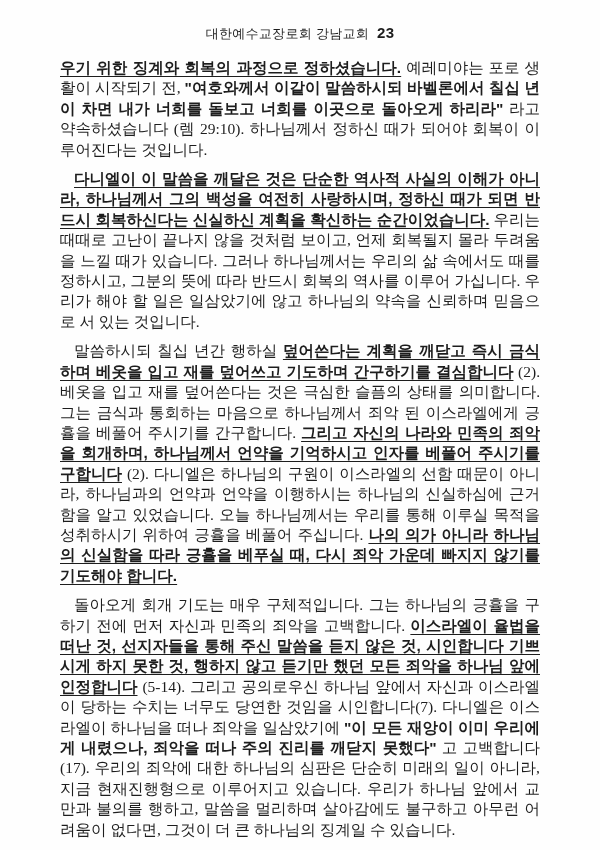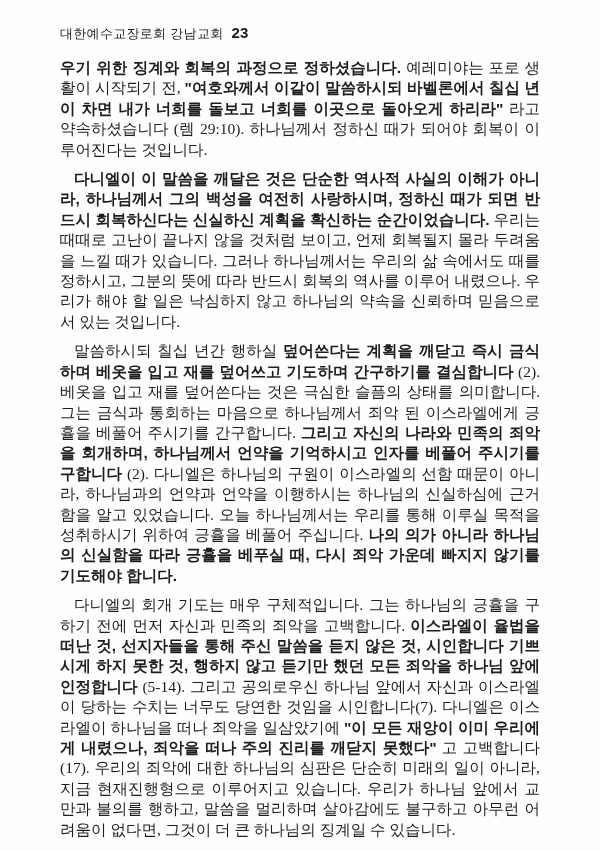--- a/index.html
+++ b/index.html
@@ -12,21 +12,21 @@
     width: 600px;
     height: 850px;
     background: #fefefe;
     box-sizing: border-box;
     padding: 24px 60px 0 60px;
     font-family: "Liberation Serif", serif;
     color: #1d1d1d;
     overflow: hidden;
   }
   .header {
-    text-align: left;
+    text-align: center;
     font-family: "Liberation Sans", sans-serif;
     font-size: 13px;
     letter-spacing: 0.3px;
     color: #1d1d1d;
     margin-bottom: 15px;
     line-height: 18px;
   }
   .header .page-number {
     font-weight: bold;
     font-size: 15px;
@@ -39,20 +39,21 @@
     text-align: justify;
     word-break: break-all;
     text-indent: 14px;
     margin: 0 0 9px 0;
   }
   .para.first {
     text-indent: 0;
   }
   .seg-bu {
     font-weight: bold;
+    text-decoration: underline;
     text-underline-offset: 3px;
     font-family: "Liberation Sans", sans-serif;
   }
   .seg-b {
     font-weight: bold;
     font-family: "Liberation Sans", sans-serif;
   }
   .seg-n { }
 </style>
 </head>
@@ -69,34 +70,34 @@
 
     <p class="para first">
       <span class="seg-bu">우기 위한 징계와 회복의 과정으로 정하셨습니다.</span>
       <span class="seg-n"> 예레미야는 포로 생활이 시작되기 전, </span>
       <span class="seg-b">"여호와께서 이같이 말씀하시되 바벨론에서 칠십 년이 차면 내가 너희를 돌보고 너희를 이곳으로 돌아오게 하리라"</span>
       <span class="seg-n">라고 약속하셨습니다 (렘 29:10). 하나님께서 정하신 때가 되어야 회복이 이루어진다는 것입니다.</span>
     </p>
 
     <p class="para">
       <span class="seg-bu">다니엘이 이 말씀을 깨달은 것은 단순한 역사적 사실의 이해가 아니라, 하나님께서 그의 백성을 여전히 사랑하시며, 정하신 때가 되면 반드시 회복하신다는 신실하신 계획을 확신하는 순간이었습니다.</span>
-      <span class="seg-n"> 우리는 때때로 고난이 끝나지 않을 것처럼 보이고, 언제 회복될지 몰라 두려움을 느낄 때가 있습니다. 그러나 하나님께서는 우리의 삶 속에서도 때를 정하시고, 그분의 뜻에 따라 반드시 회복의 역사를 이루어 내렸으나. 우리가 해야 할 일은 낙심하지 않고 하나님의 약속을 신뢰하며 믿음으로 서 있는 것입니다.</span>
+      <span class="seg-n"> 우리는 때때로 고난이 끝나지 않을 것처럼 보이고, 언제 회복될지 몰라 두려움을 느낄 때가 있습니다. 그러나 하나님께서는 우리의 삶 속에서도 때를 정하시고, 그분의 뜻에 따라 반드시 회복의 역사를 이루어 가십니다. 우리가 해야 할 일은 일삼았기에 않고 하나님의 약속을 신뢰하며 믿음으로 서 있는 것입니다.</span>
     </p>
 
     <p class="para">
       <span class="seg-n">말씀하시되 칠십 년간 행하실 </span>
       <span class="seg-bu">덮어쓴다는 계획을 깨닫고 즉시 금식하며 베옷을 입고 재를 덮어쓰고 기도하며 간구하기를 결심합니다</span>
       <span class="seg-n">(2). 베옷을 입고 재를 덮어쓴다는 것은 극심한 슬픔의 상태를 의미합니다. 그는 금식과 통회하는 마음으로 하나님께서 죄악 된 이스라엘에게 긍휼을 베풀어 주시기를 간구합니다. </span>
       <span class="seg-bu">그리고 자신의 나라와 민족의 죄악을 회개하며, 하나님께서 언약을 기억하시고 인자를 베풀어 주시기를 구합니다</span>
       <span class="seg-n">(2). 다니엘은 하나님의 구원이 이스라엘의 선함 때문이 아니라, 하나님과의 언약과 언약을 이행하시는 하나님의 신실하심에 근거함을 알고 있었습니다. 오늘 하나님께서는 우리를 통해 이루실 목적을 성취하시기 위하여 긍휼을 베풀어 주십니다. </span>
       <span class="seg-bu">나의 의가 아니라 하나님의 신실함을 따라 긍휼을 베푸실 때, 다시 죄악 가운데 빠지지 않기를 기도해야 합니다.</span>
     </p>
 
     <p class="para">
-      <span class="seg-n">다니엘의 회개 기도는 매우 구체적입니다. 그는 하나님의 긍휼을 구하기 전에 먼저 자신과 민족의 죄악을 고백합니다. </span>
+      <span class="seg-n">돌아오게 회개 기도는 매우 구체적입니다. 그는 하나님의 긍휼을 구하기 전에 먼저 자신과 민족의 죄악을 고백합니다. </span>
       <span class="seg-bu">이스라엘이 율법을 떠난 것, 선지자들을 통해 주신 말씀을 듣지 않은 것, 시인합니다 기쁘시게 하지 못한 것, 행하지 않고 듣기만 했던 모든 죄악을 하나님 앞에 인정합니다</span>
       <span class="seg-n">(5-14). 그리고 공의로우신 하나님 앞에서 자신과 이스라엘이 당하는 수치는 너무도 당연한 것임을 시인합니다(7). 다니엘은 이스라엘이 하나님을 떠나 죄악을 일삼았기에 </span>
       <span class="seg-b">"이 모든 재앙이 이미 우리에게 내렸으나, 죄악을 떠나 주의 진리를 깨닫지 못했다"</span>
       <span class="seg-n">고 고백합니다(17). 우리의 죄악에 대한 하나님의 심판은 단순히 미래의 일이 아니라, 지금 현재진행형으로 이루어지고 있습니다. 우리가 하나님 앞에서 교만과 불의를 행하고, 말씀을 멀리하며 살아감에도 불구하고 아무런 어려움이 없다면, 그것이 더 큰 하나님의 징계일 수 있습니다.</span>
     </p>
 
     <p class="para">
       
     </p>
 

